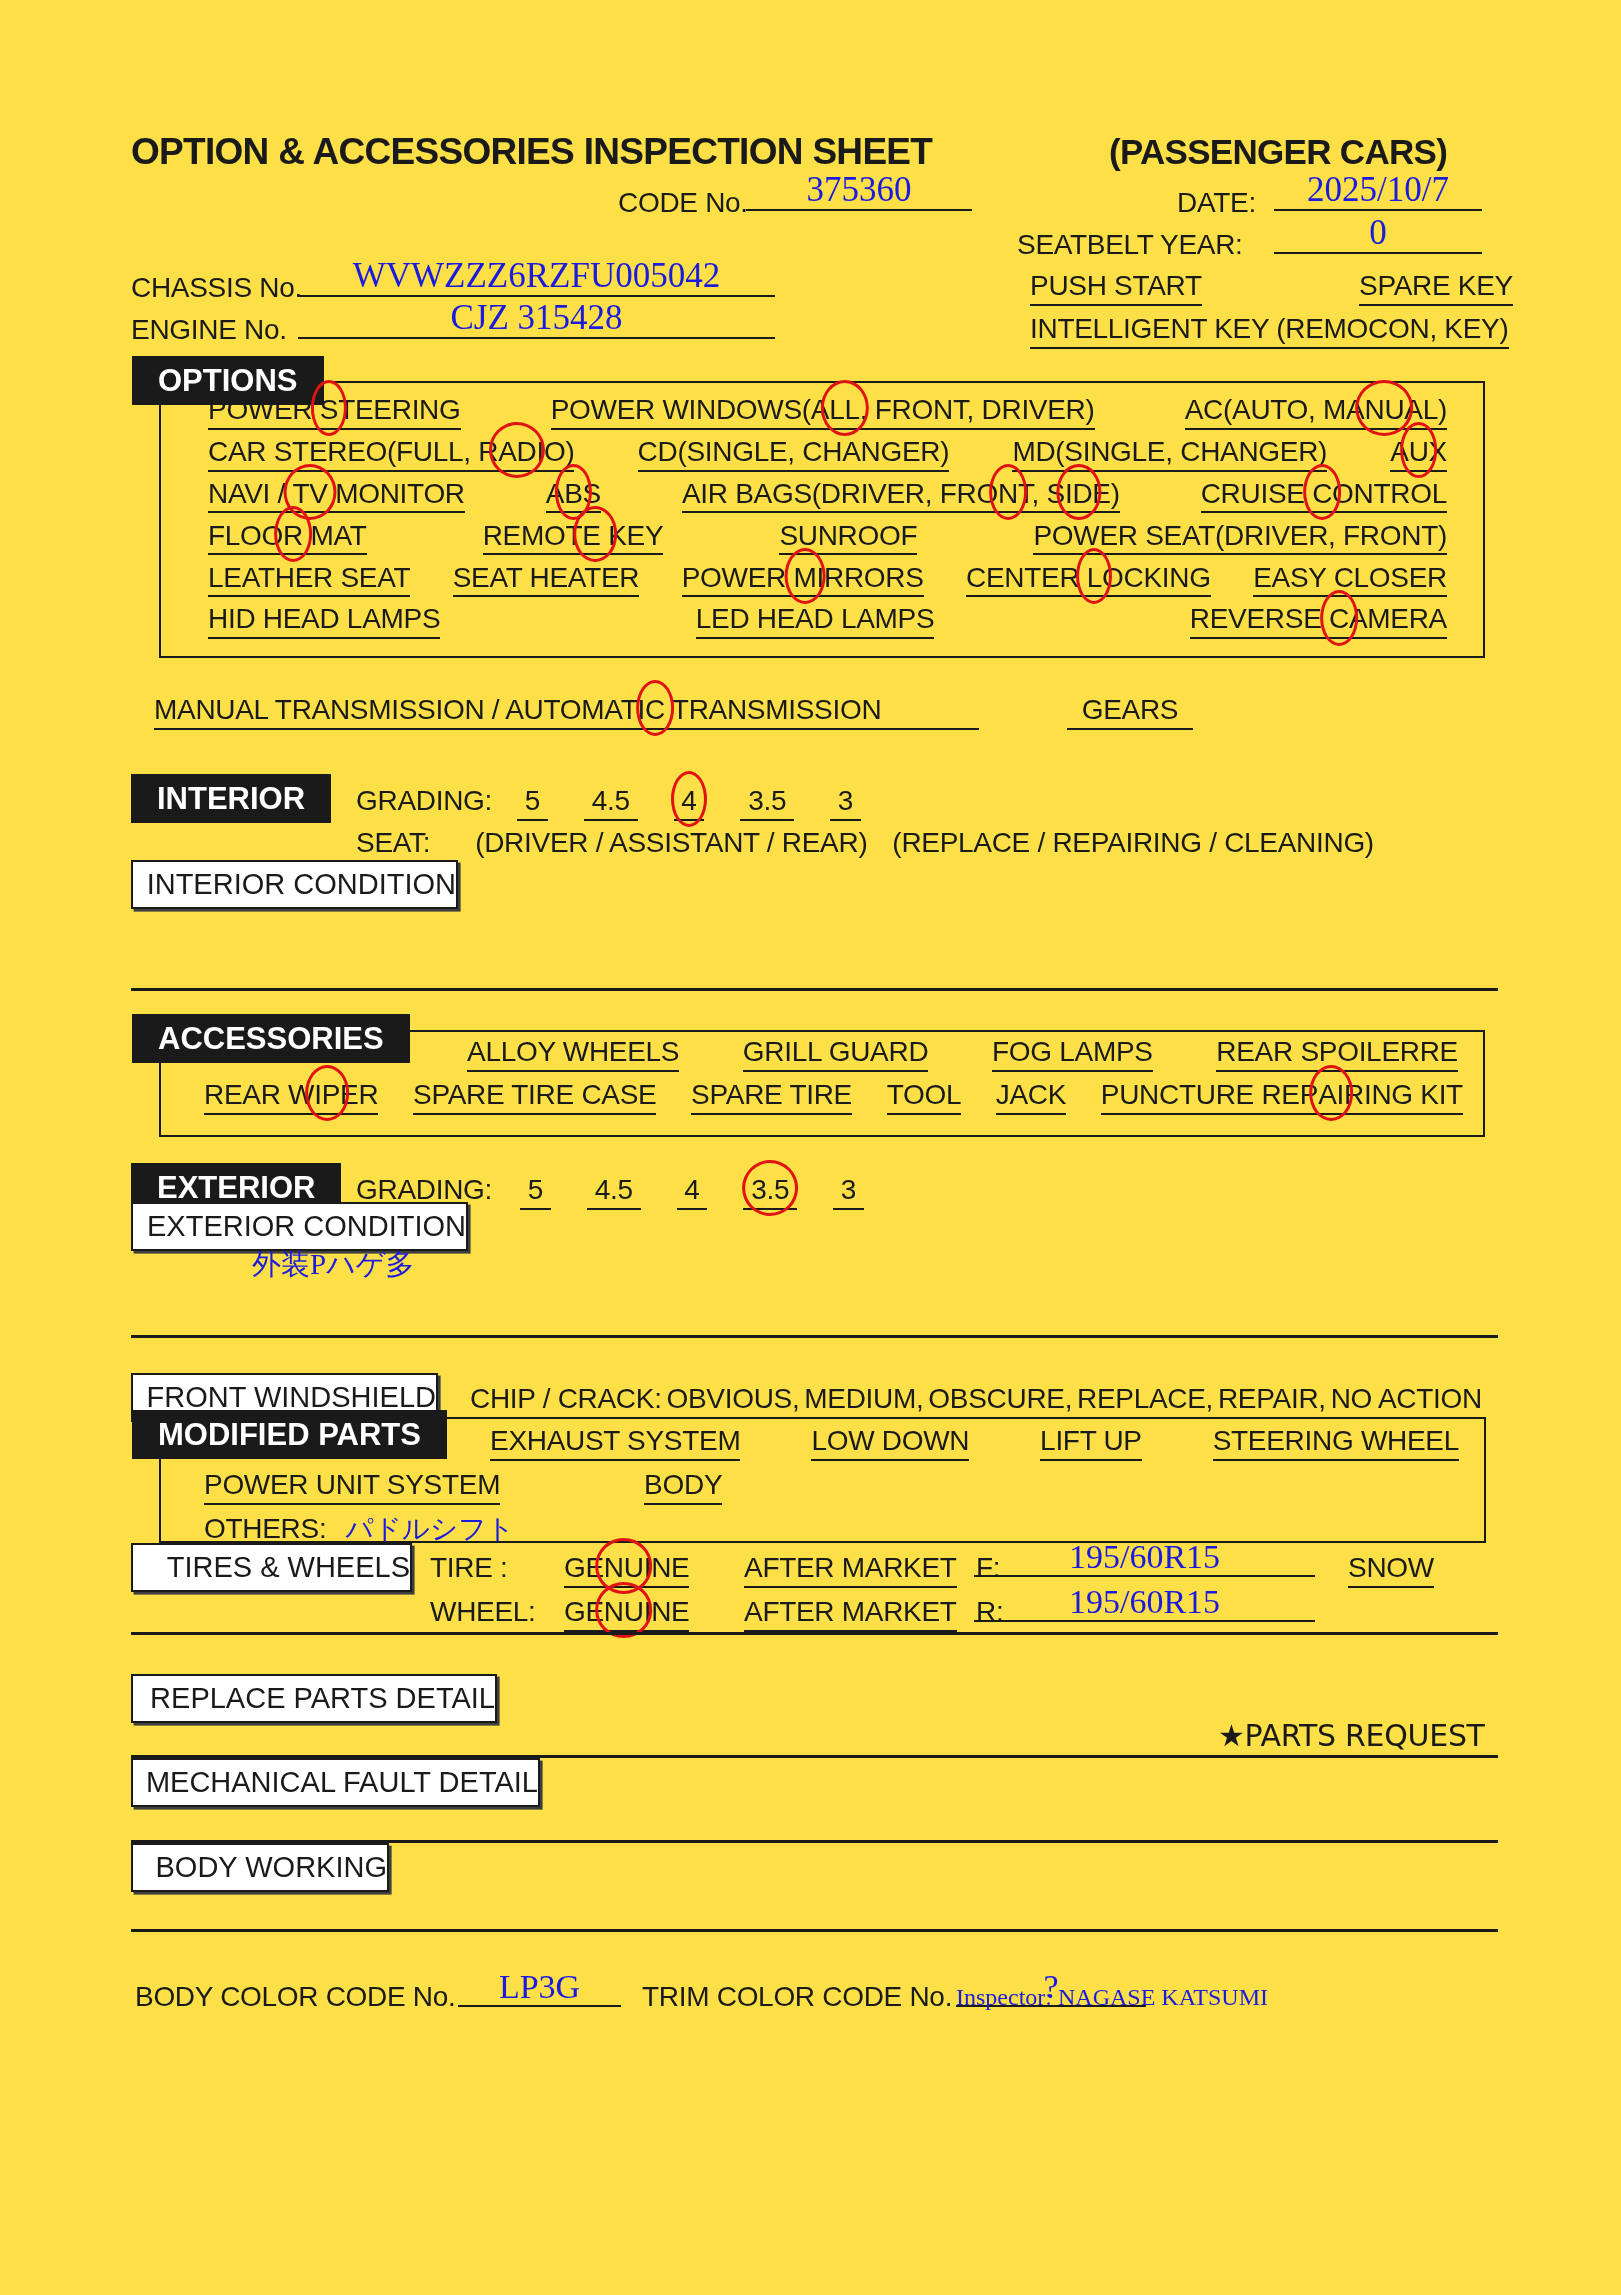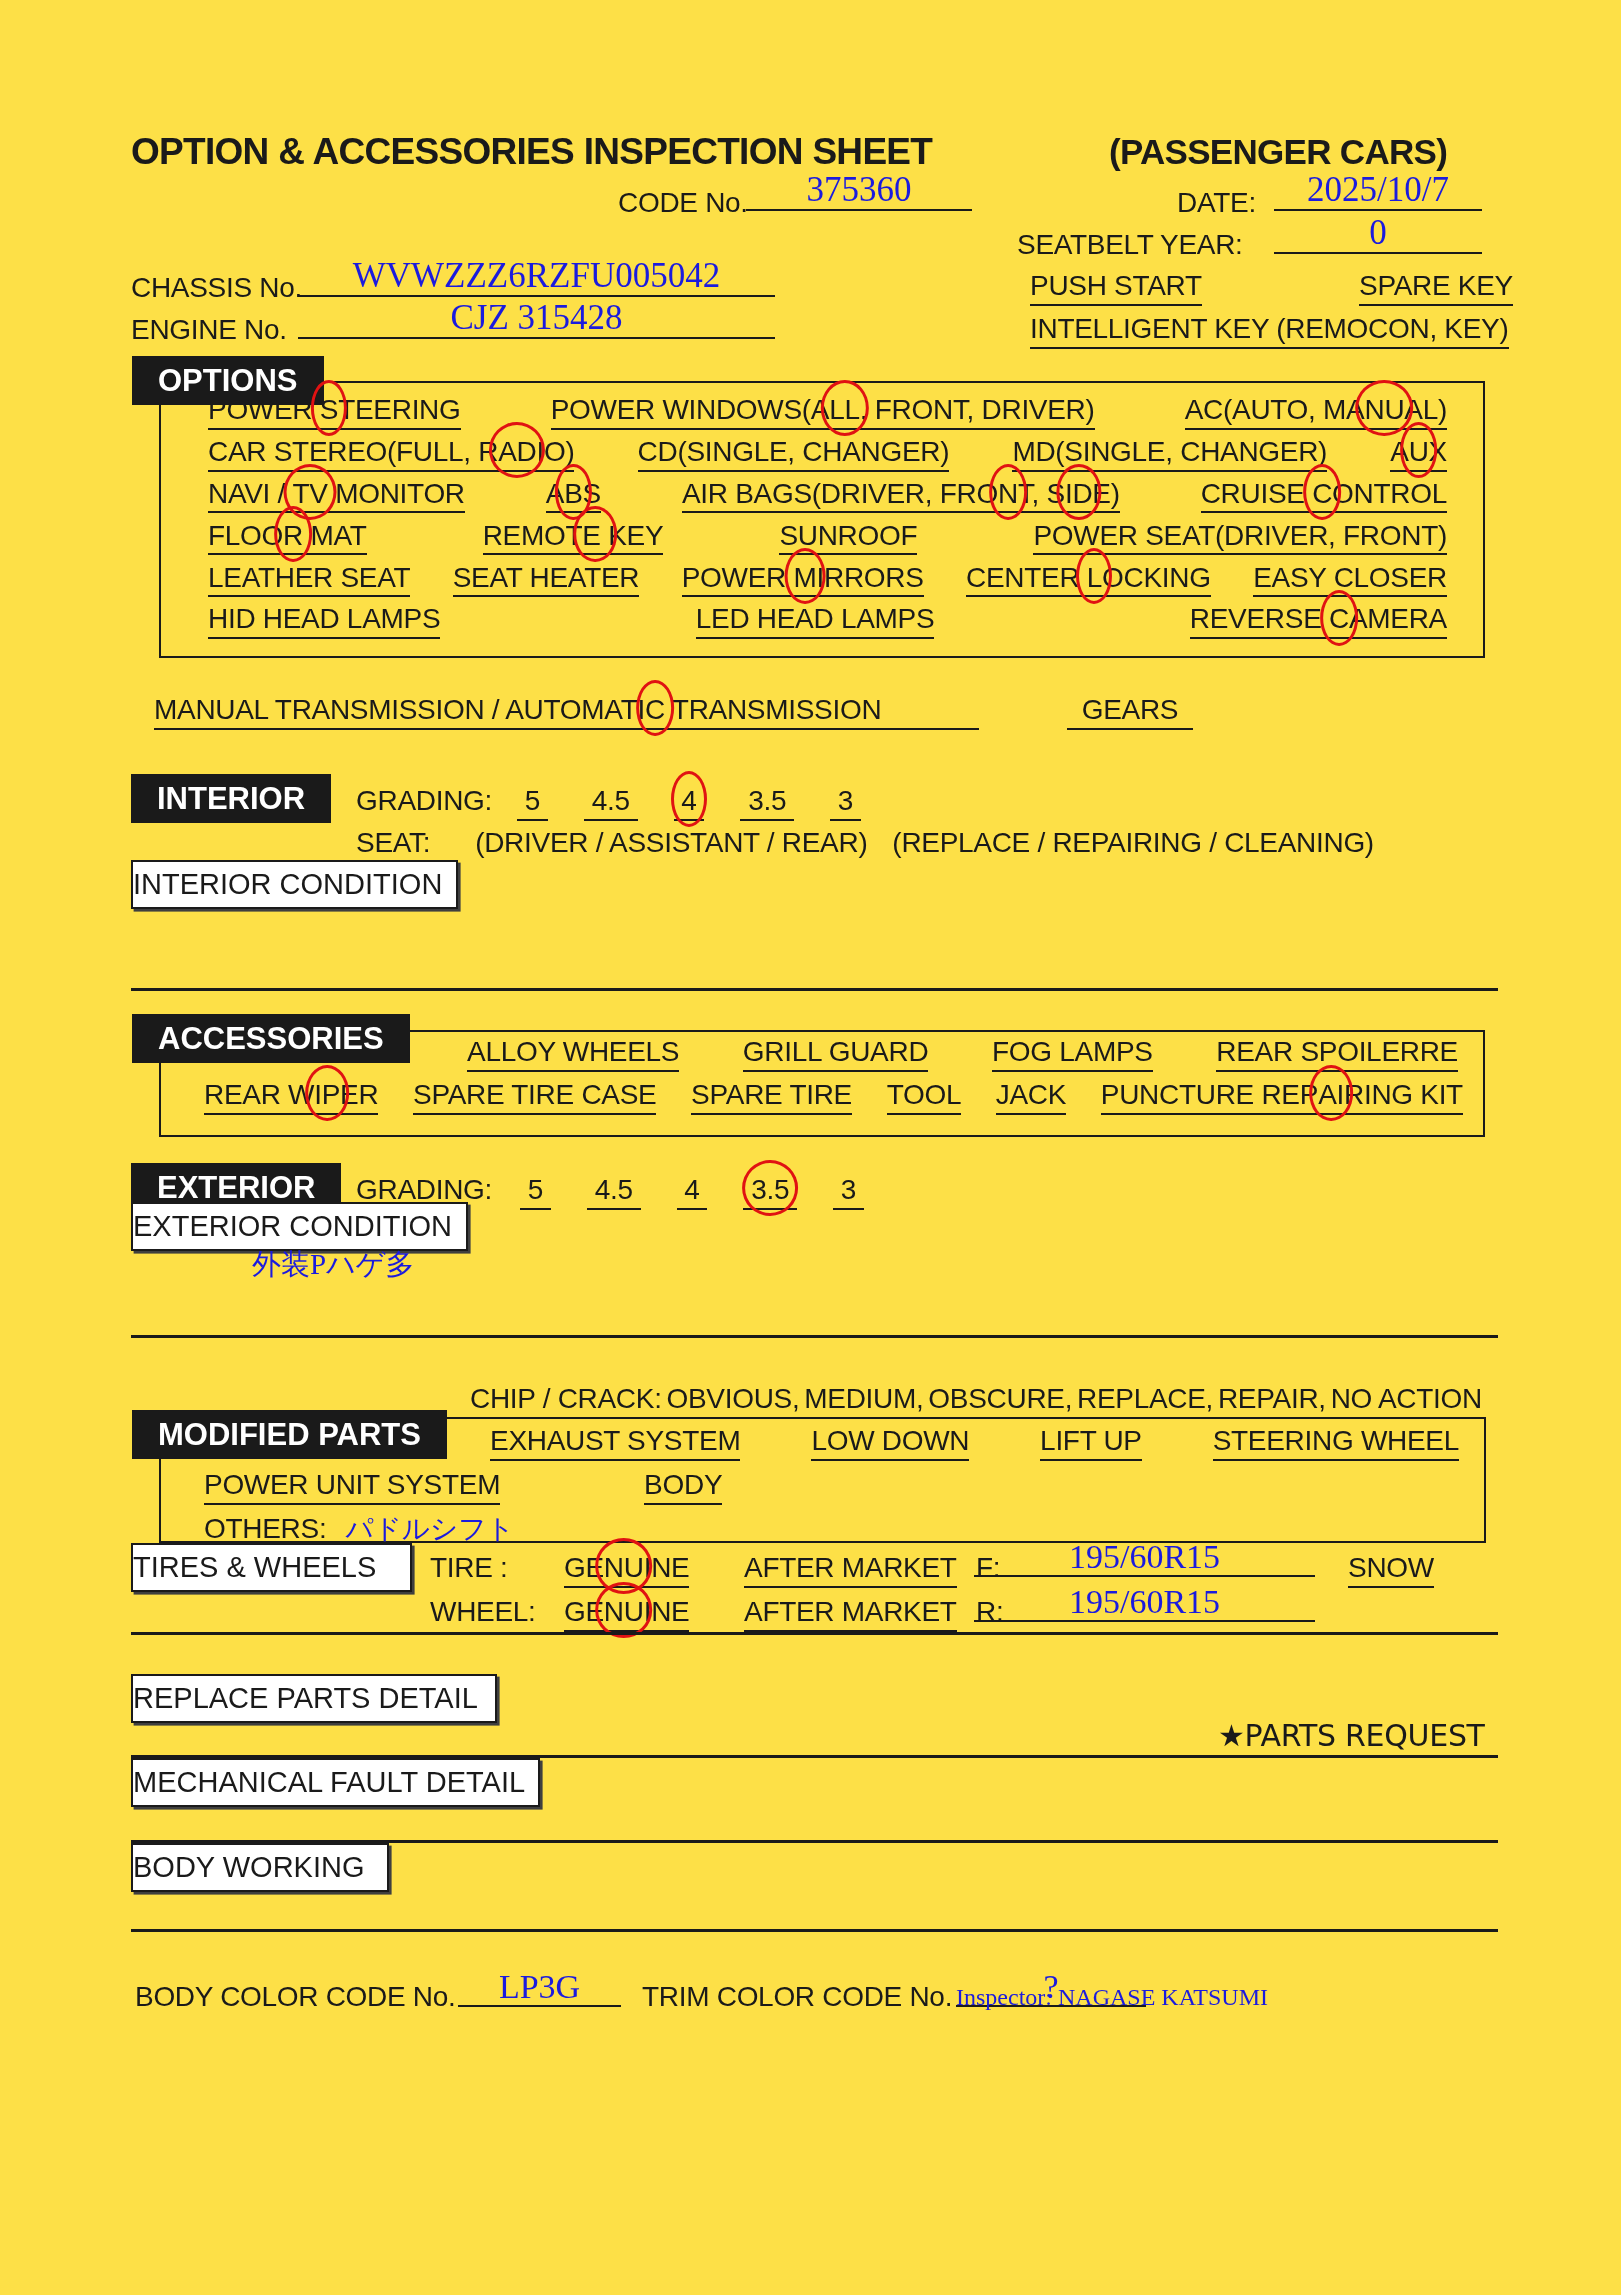--- a/index.html
+++ b/index.html
@@ -6,21 +6,21 @@
   .sheet{position:relative;width:1622px;height:2295px;background:#fde047;overflow:hidden;
          font-family:"Liberation Sans",sans-serif;color:#1a1a1a;}
   .abs{position:absolute;}
   .t{font-size:28px;letter-spacing:-0.3px;white-space:pre;line-height:1.05;}
   .big{font-size:37px;font-weight:bold;letter-spacing:-0.7px;white-space:pre;}
   .big2{font-size:35px;font-weight:bold;letter-spacing:-0.7px;white-space:pre;}
   .u{border-bottom:2px solid #1a1a1a;padding-bottom:3.3px;display:inline-block;}
   .lbl{background:#1a1a1a;color:#ffffff;font-weight:bold;font-size:31px;padding:6.5px 26px;
        white-space:pre;display:inline-block;letter-spacing:0;}
   .bx{border:2px solid #1a1a1a;background:#ffffff;box-shadow:2.6px 2.6px 0 #3f3f3f;
-      font-size:29px;padding:5.9px 0;text-align:left;white-space:pre;box-sizing:border-box;}
+      font-size:29px;padding:5.9px 0;text-align:right;white-space:pre;box-sizing:border-box;}
   .sect{border:2px solid #1a1a1a;box-sizing:border-box;background:transparent;}
   .hr{height:2.6px;background:#1a1a1a;}
   .row{display:flex;justify-content:space-between;}
   .blank{border-bottom:2px solid #1a1a1a;display:flex;align-items:flex-end;justify-content:center;box-sizing:border-box;}
   .blue{color:#1b1bde;font-family:"Liberation Serif","DejaVu Serif",serif;}
   .val{font-size:35px;line-height:1.05;white-space:pre;}
   .val2{font-size:34px;line-height:1.05;white-space:pre;}
   .circ{position:relative;display:inline-block;white-space:pre;}
   .circ::after{content:"";position:absolute;left:50%;top:45%;transform:translate(-50%,-50%);
                width:calc(100% + 11.8px);min-width:30px;height:50px;border:3.3px solid #e01212;
@@ -152,20 +152,21 @@
     <span class="t u">4.5</span>
     <span class="t u">4</span>
     <span class="t u"><span class="circ">3.5</span></span>
     <span class="t u">3</span>
   </div>
   <div class="abs bx" style="left:131px;top:1202px;width:337px;">EXTERIOR CONDITION</div>
   <div class="abs blue" style="left:252px;top:1245px;font-size:29px;white-space:pre;">外装Pハゲ多</div>
 
   <div class="abs hr" style="left:131px;top:1335px;width:1367px;"></div>
 
+  <div class="abs bx" style="left:131px;top:1373px;width:307px;">FRONT WINDSHIELD</div>
   <div class="abs row" style="left:470px;top:1384px;width:1012px;">
     <span class="t u">CHIP / CRACK:</span>
     <span class="t u">OBVIOUS,</span>
     <span class="t u">MEDIUM,</span>
     <span class="t u">OBSCURE,</span>
     <span class="t u">REPLACE,</span>
     <span class="t u">REPAIR,</span>
     <span class="t u">NO ACTION</span>
   </div>
 

